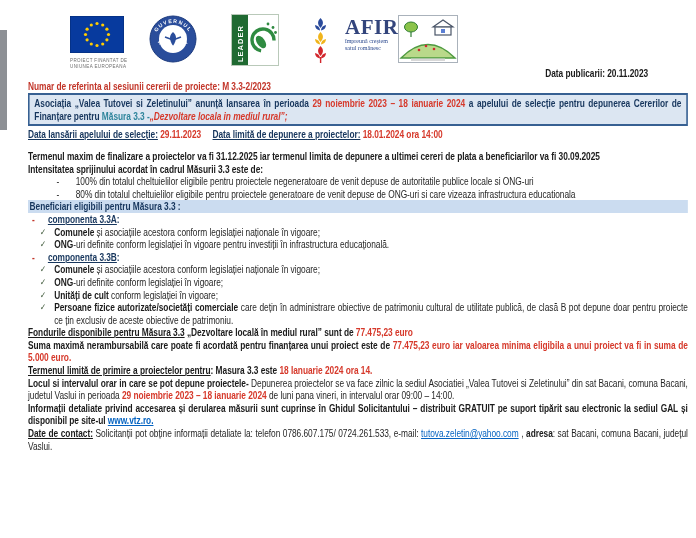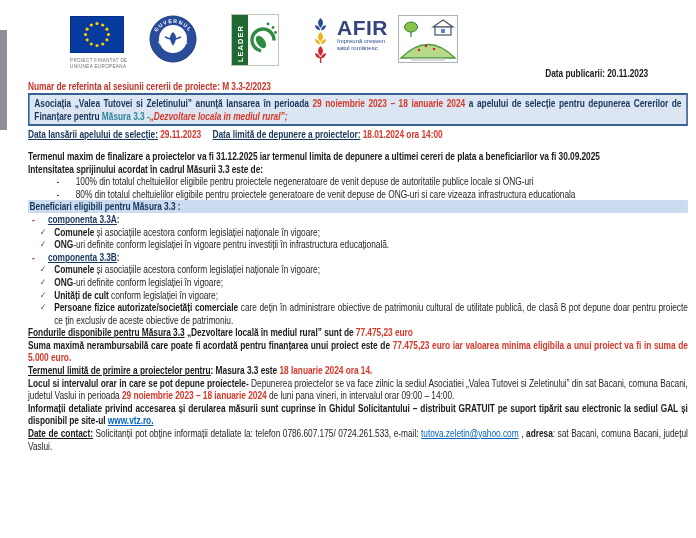--- a/index.html
+++ b/index.html
@@ -4,21 +4,21 @@
 <style>
   html,body{margin:0;padding:0;background:#fff;}
   .page{position:relative;width:696px;height:538px;background:#ffffff;overflow:hidden;
         font-family:"Liberation Sans","DejaVu Sans",sans-serif;}
   .scan-strip{position:absolute;left:0;top:30px;width:7px;height:100px;background:#8d9095;}
   
   .logos{position:absolute;left:0;top:0;width:696px;height:80px;}
   .logo{position:absolute;}
   .eu-cap{font-size:4.5px;line-height:5px;color:#6d6d6d;letter-spacing:.4px;margin-top:1px;text-align:left;}
   .afir-wrap{display:flex;align-items:flex-start;}
-  .afir-text{margin-left:8px;}
+  .afir-text{margin-left:16px;font-family:Liberation Serif, serif;}
   .afir-title{font-size:21px;line-height:21px;font-weight:bold;color:#33457c;letter-spacing:.5px;}
   .afir-tag{font-size:6px;line-height:6.6px;color:#2c4a8f;}
   
   .content{position:absolute;left:28px;top:67px;width:830px;transform:scaleX(0.795);
            transform-origin:0 0;font-size:10.5px;line-height:12.6px;letter-spacing:-0.05px;color:#222;}
   .content div{min-height:4px;}
   .t-right{text-align:right;padding-right:50px;}
   .t-ref{}
   .t-box{border:2px solid #376092;background:#dce6f2;padding:2px 6px;margin:1px 0 2px 0;text-align:justify;}
   .t-p{}

